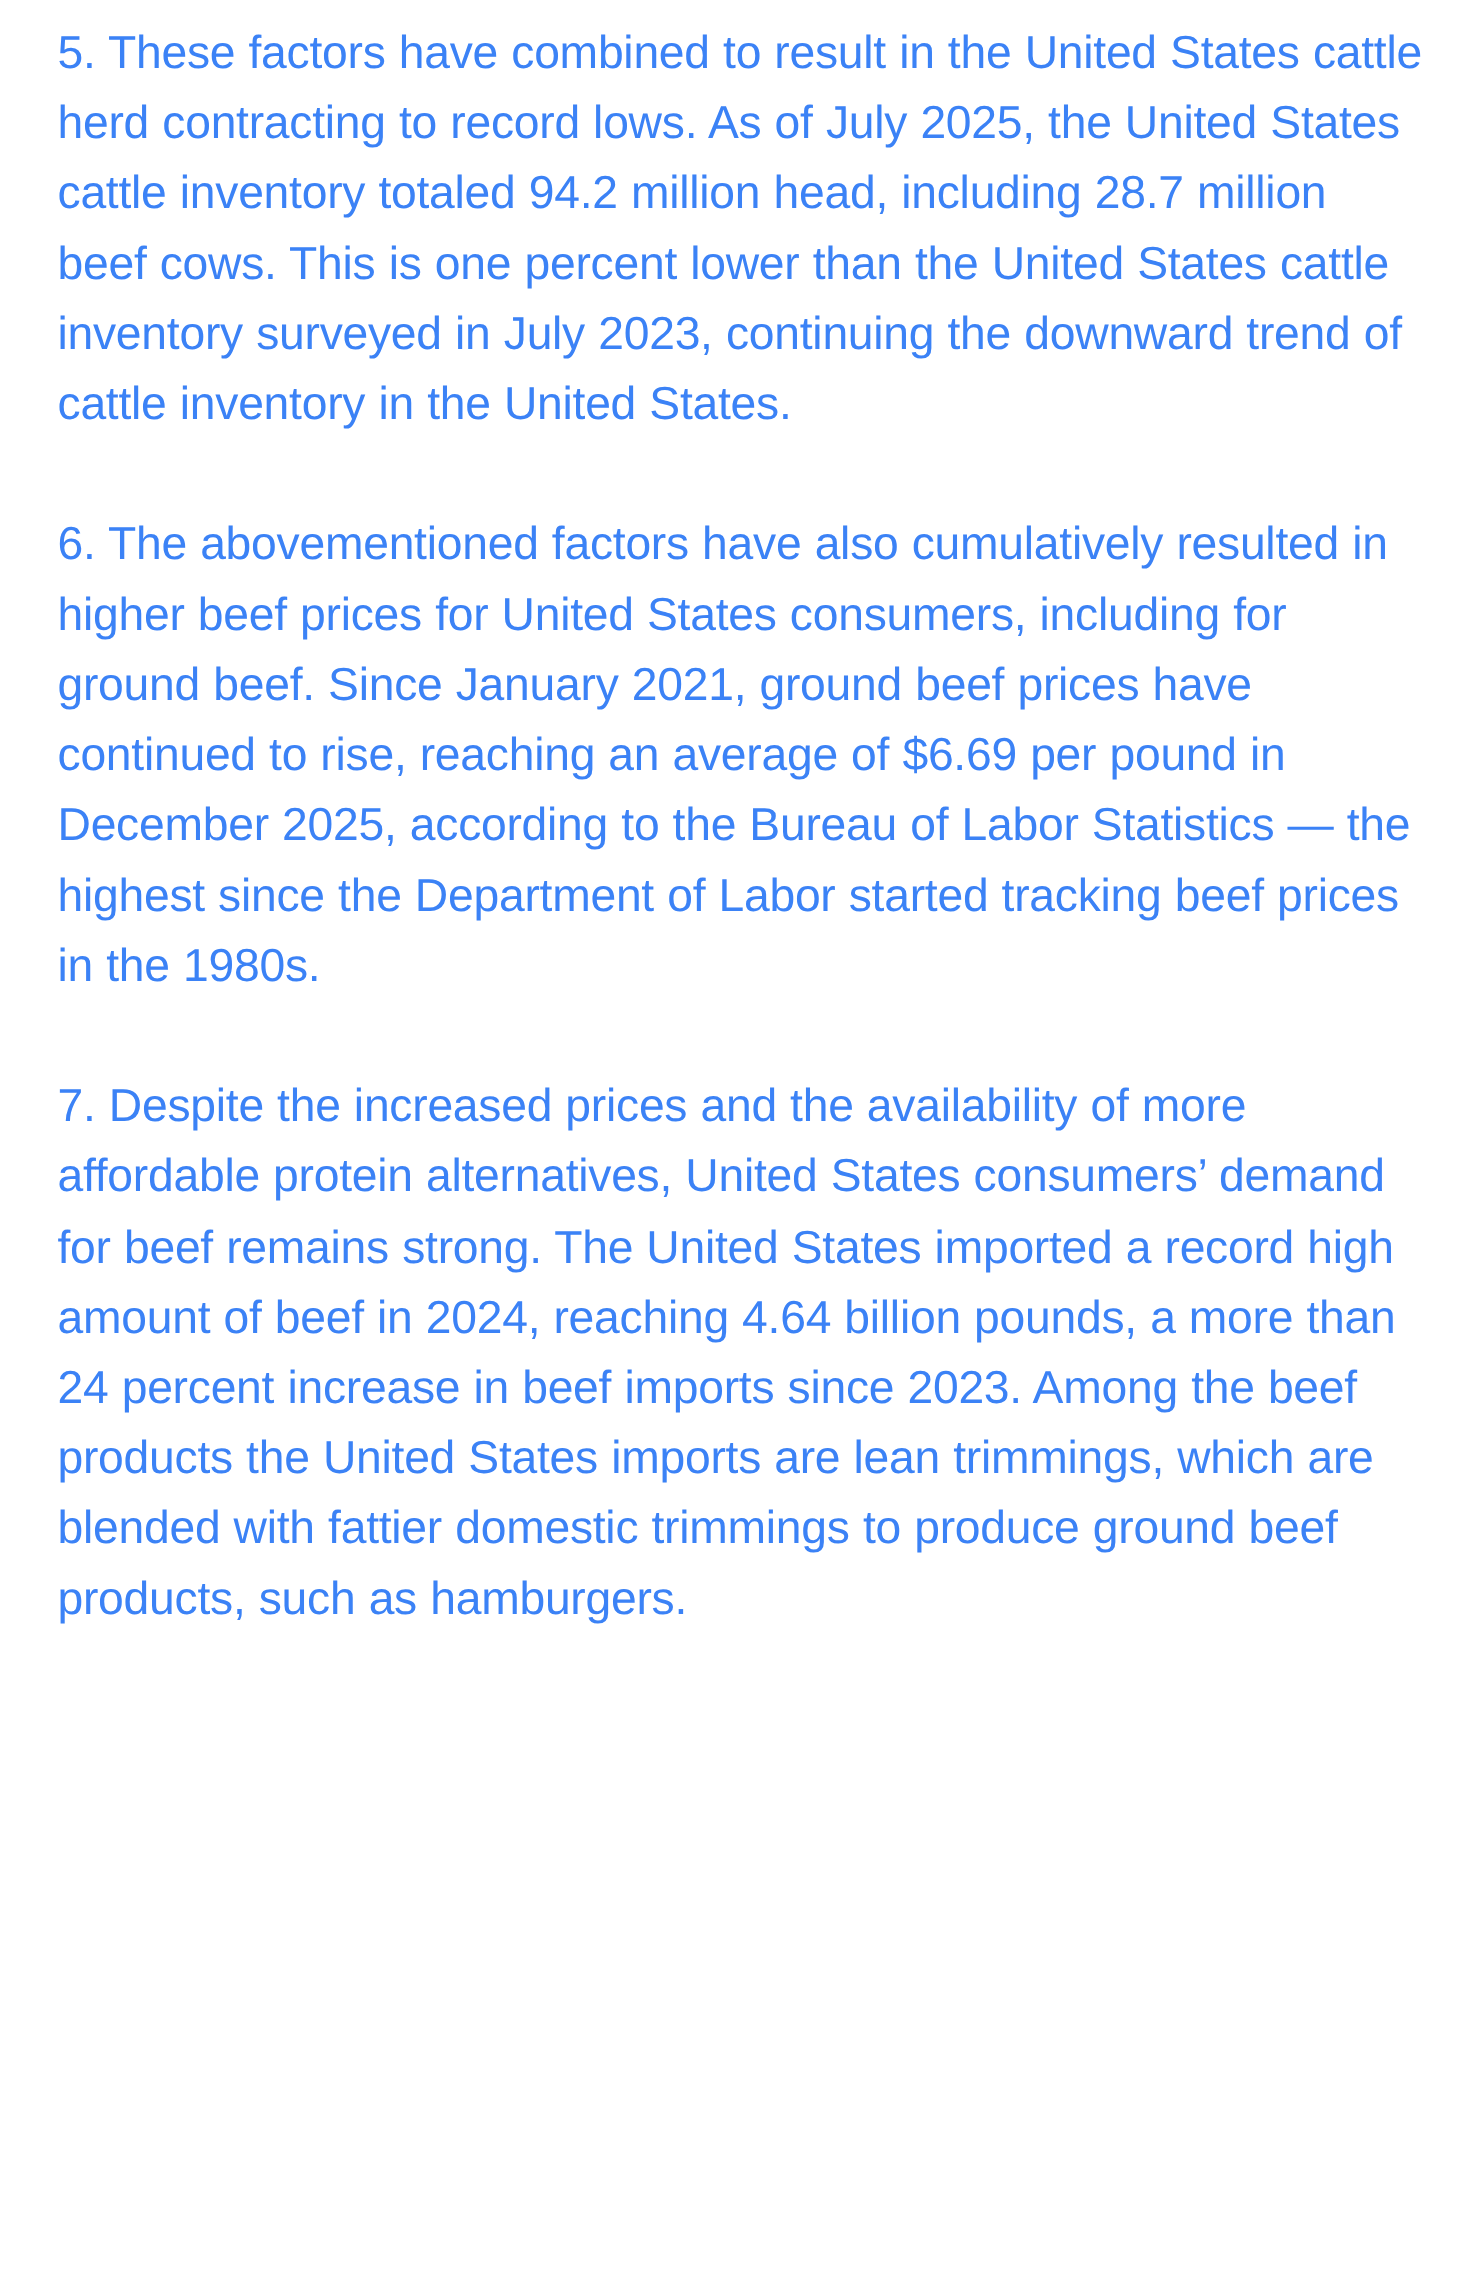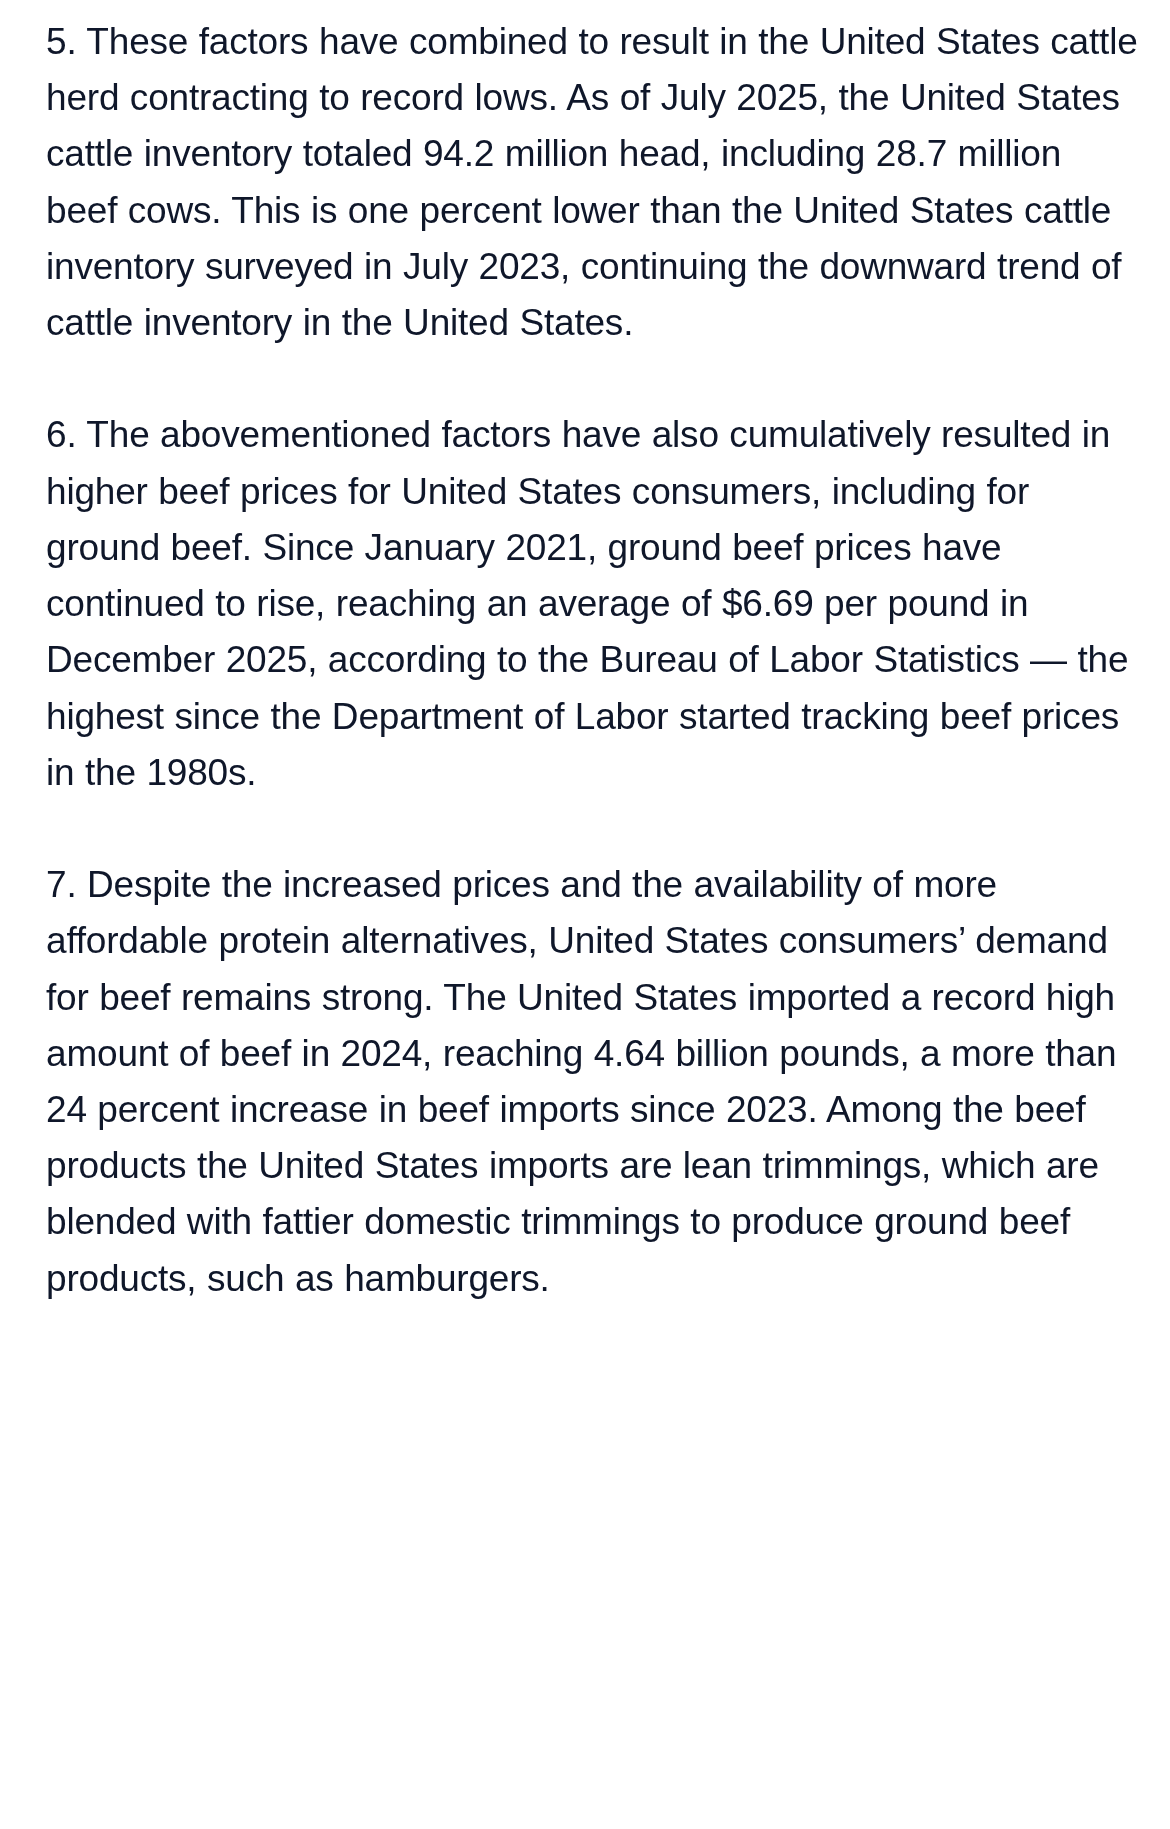--- a/index.html
+++ b/index.html
@@ -15,21 +15,21 @@
   }
   .document {
     box-sizing: border-box;
     width: 1170px;
     padding: 14px 28px 10px 46px;
   }
   .paragraph {
     font-size: 37px;
     line-height: 1.52;
     letter-spacing: -0.2px;
-    color: #0f172a;
+    color: #3b82f6;
     margin: 0 0 56px 0;
     text-align: left;
     word-spacing: 0.5px;
   }
   .paragraph:last-child {
     margin-bottom: 0;
   }
 </style>
 </head>
 <body>

